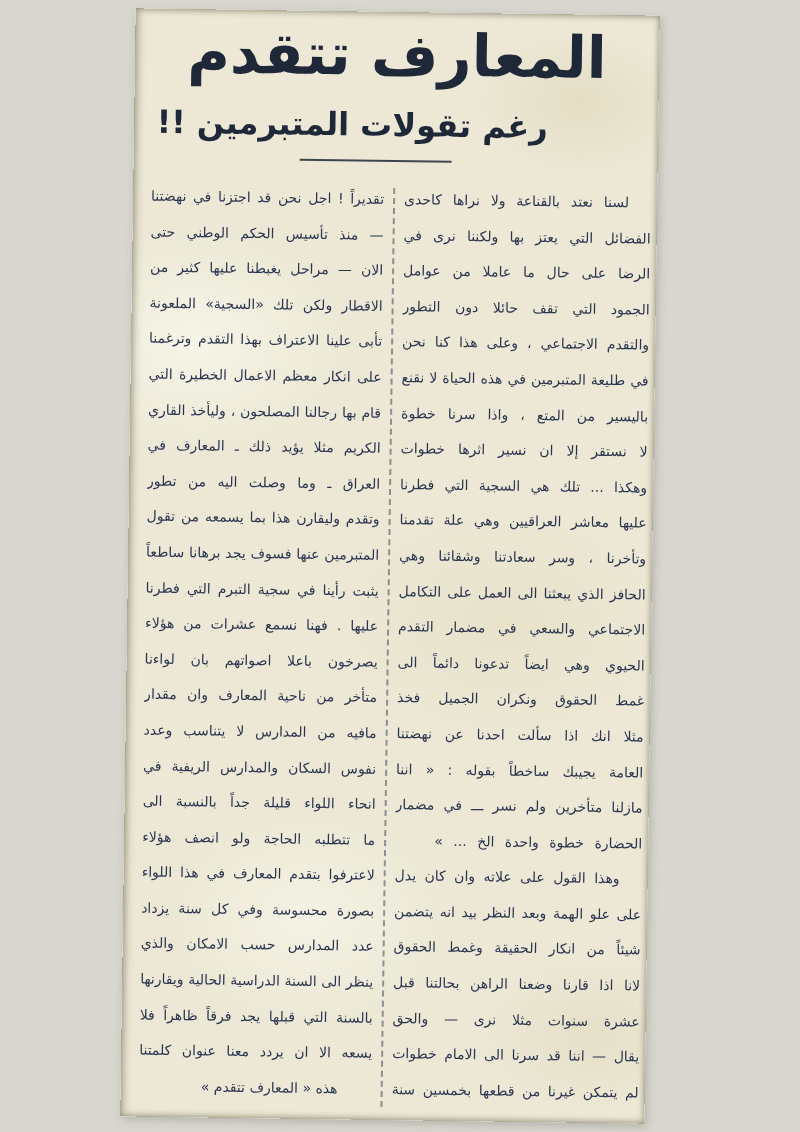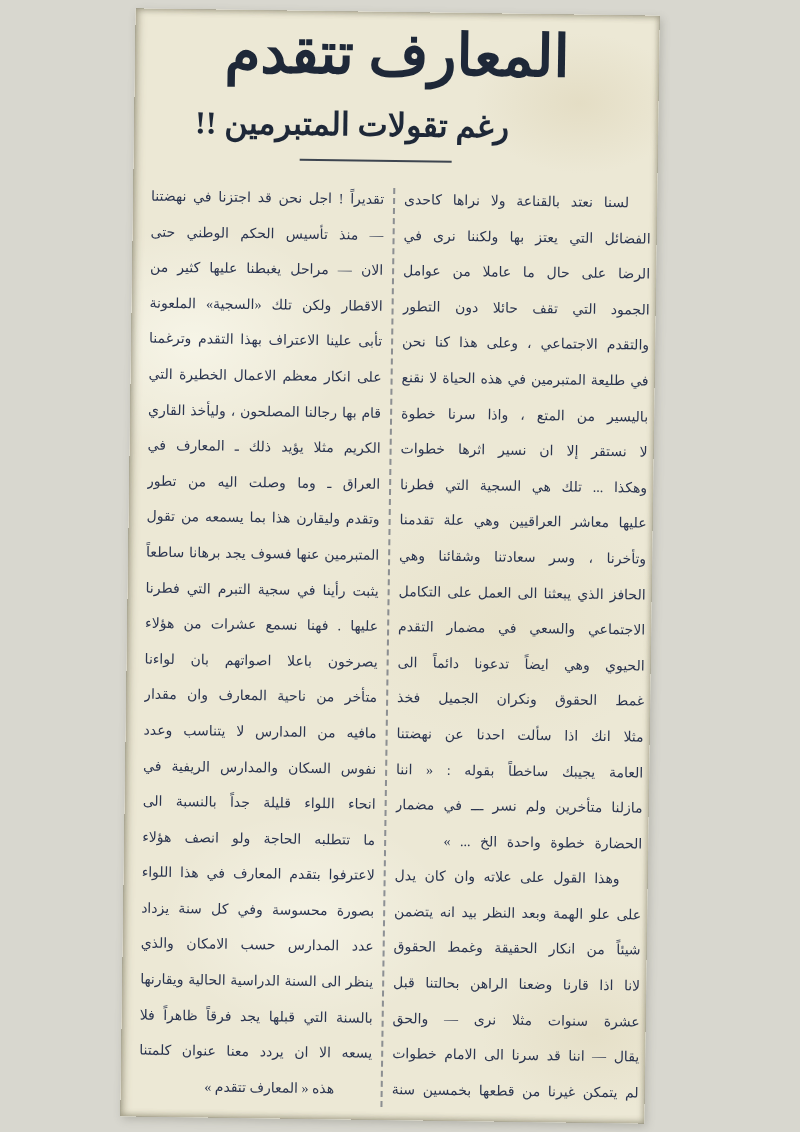--- a/index.html
+++ b/index.html
@@ -8,21 +8,20 @@
     width: 800px;
     height: 1132px;
     overflow: hidden;
     background: var(--bg, #d8d7cf);
     font-family: "DejaVu Sans", sans-serif;
   }
   .stage {
     position: relative;
     width: 704px;
     height: 1132px;
-    font-family: Liberation Serif, serif;
   }
   
   .paper {
     position: absolute;
     left: 128px;
     top: 12px;
     width: 524px;
     height: 1108px;
     background-color: var(--paper, #ece8d5);
     background-image:

